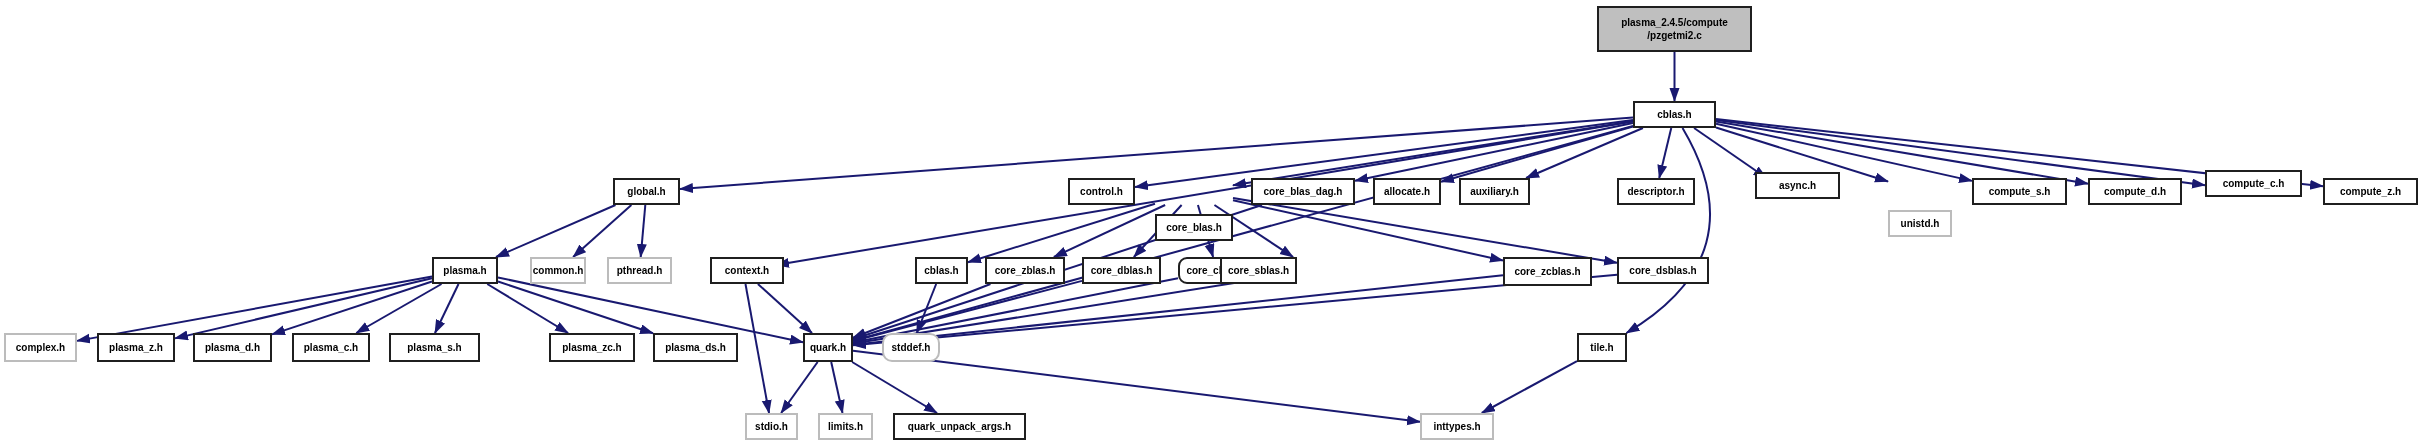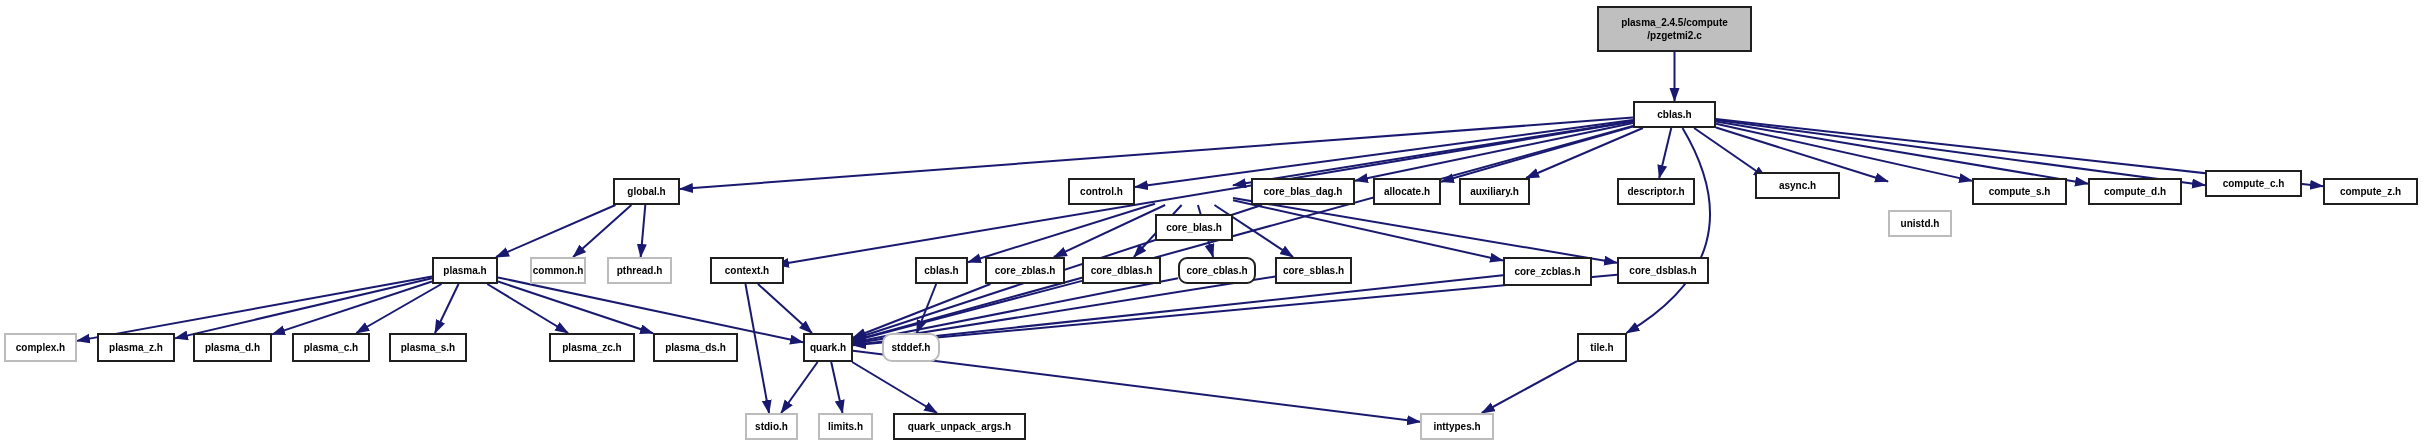--- a/index.html
+++ b/index.html
@@ -94,28 +94,28 @@
     <div class="node internal" style="left: 2205px; top: 170px; width: 97px; height: 27px;"><span>compute_c.h</span></div>
     <div class="node internal" style="left: 2323px; top: 178px; width: 95px; height: 27px;"><span>compute_z.h</span></div>
     <div class="node internal" style="left: 432px; top: 257px; width: 66px; height: 27px;"><span>plasma.h</span></div>
     <div class="node external" style="left: 530px; top: 257px; width: 56px; height: 27px;"><span>common.h</span></div>
     <div class="node external" style="left: 607px; top: 257px; width: 65px; height: 27px;"><span>pthread.h</span></div>
     <div class="node internal" style="left: 710px; top: 257px; width: 74px; height: 27px;"><span>context.h</span></div>
     <div class="node internal" style="left: 915px; top: 257px; width: 53px; height: 27px;"><span>cblas.h</span></div>
     <div class="node internal" style="left: 985px; top: 257px; width: 80px; height: 27px;"><span>core_zblas.h</span></div>
     <div class="node internal" style="left: 1082px; top: 257px; width: 79px; height: 27px;"><span>core_dblas.h</span></div>
     <div class="node internal" style="left: 1178px; top: 257px; width: 78px; height: 27px; border-radius: 9px;"><span>core_cblas.h</span></div>
-    <div class="node internal" style="left: 1275px; top: 257px; width: 77px; height: 27px;"><span>core_sblas.h</span></div>
+    <div class="node internal" style="left: 1220px; top: 257px; width: 77px; height: 27px;"><span>core_sblas.h</span></div>
     <div class="node internal" style="left: 1503px; top: 257px; width: 89px; height: 29px;"><span>core_zcblas.h</span></div>
     <div class="node internal" style="left: 1617px; top: 257px; width: 92px; height: 27px;"><span>core_dsblas.h</span></div>
     <div class="node external" style="left: 4px; top: 333px; width: 73px; height: 29px;"><span>complex.h</span></div>
     <div class="node internal" style="left: 97px; top: 333px; width: 78px; height: 29px;"><span>plasma_z.h</span></div>
     <div class="node internal" style="left: 193px; top: 333px; width: 79px; height: 29px;"><span>plasma_d.h</span></div>
     <div class="node internal" style="left: 292px; top: 333px; width: 78px; height: 29px;"><span>plasma_c.h</span></div>
-    <div class="node internal" style="left: 389px; top: 333px; width: 78px; height: 29px;"><span>plasma_s.h</span></div>
+    <div class="node internal" style="left: 389px; top: 333px; width: 91px; height: 29px;"><span>plasma_s.h</span></div>
     <div class="node internal" style="left: 549px; top: 333px; width: 86px; height: 29px;"><span>plasma_zc.h</span></div>
     <div class="node internal" style="left: 653px; top: 333px; width: 85px; height: 29px;"><span>plasma_ds.h</span></div>
     <div class="node internal" style="left: 803px; top: 333px; width: 50px; height: 29px;"><span>quark.h</span></div>
     <div class="node external" style="left: 882px; top: 333px; width: 58px; height: 29px; border-radius: 10px;"><span>stddef.h</span></div>
     <div class="node internal" style="left: 1577px; top: 333px; width: 50px; height: 29px;"><span>tile.h</span></div>
     <div class="node external" style="left: 745px; top: 413px; width: 53px; height: 27px; align-items: center;"><span>stdio.h</span></div>
     <div class="node external" style="left: 818px; top: 413px; width: 55px; height: 27px;"><span>limits.h</span></div>
     <div class="node internal" style="left: 893px; top: 413px; width: 133px; height: 27px;"><span>quark_unpack_args.h</span></div>
     <div class="node external" style="left: 1420px; top: 413px; width: 74px; height: 27px;"><span>inttypes.h</span></div>
   </div>

